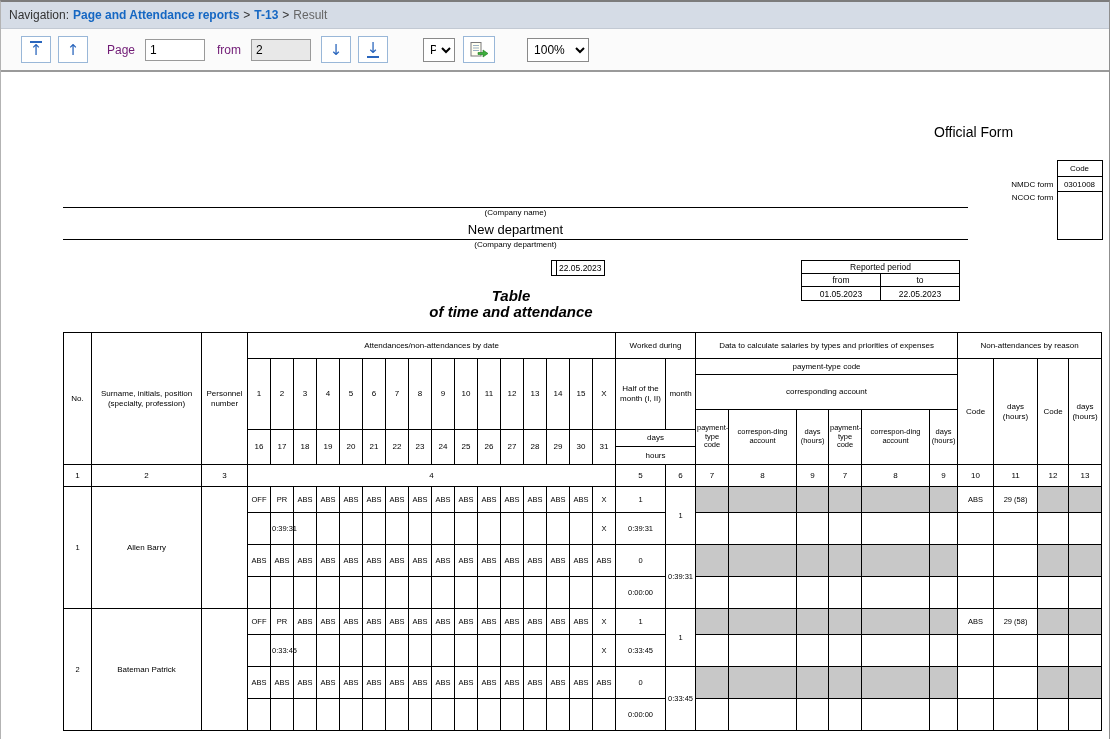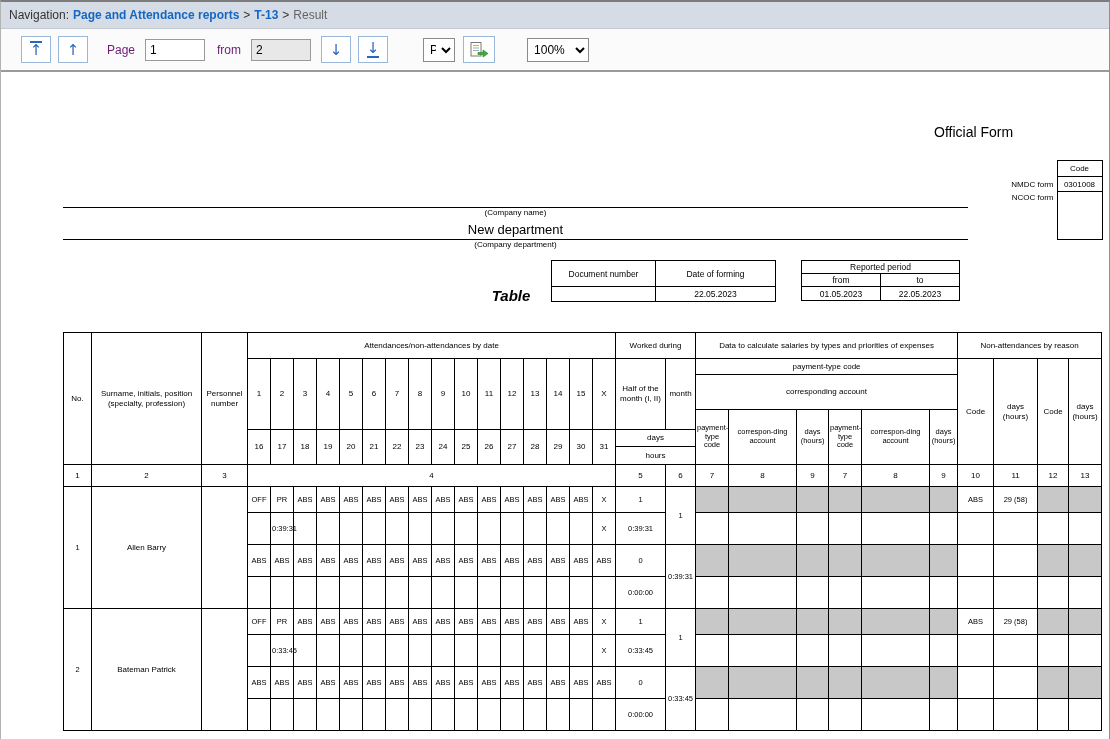--- a/index.html
+++ b/index.html
@@ -128,33 +128,30 @@
       </table>
 
     <div class="abs line" style="left:62px; top:135px; width:905px;"></div>
     <div class="abs dept" style="left:62px; top:150px; width:905px;">New department</div>
     <div class="abs cap" style="left:62px; top:136px; width:905px;">(Company name)</div>
     <div class="abs line" style="left:62px; top:167px; width:905px;"></div>
     <div class="abs cap" style="left:62px; top:168px; width:905px;">(Company department)</div>
 
     <table class="mini abs" style="left:550px; top:188px;">
       <tbody>
-          <tr class="rh26">
-        <td style="width:104px;">Document number</td>
-        <td style="width:120px;">Date of forming</td>
-      </tr>
       <tr class="rh15">
         <td></td>
         <td>22.05.2023</td>
       </tr>
     </tbody>
       </table>
 
     <div class="abs title" style="left:400px; top:216px; width:220px;font-style:italic;">
       <div>Table</div>
+      <div>of time and attendance</div>
     </div>
 
     <table class="mini abs" style="left:800px; top:188px;">
       <tbody>
           <tr class="rh13">
             <td colspan="2">Reported period</td>
           </tr>
       <tr class="rh13">
         <td style="width:79px;">from</td>
         <td style="width:79px;">to</td>

